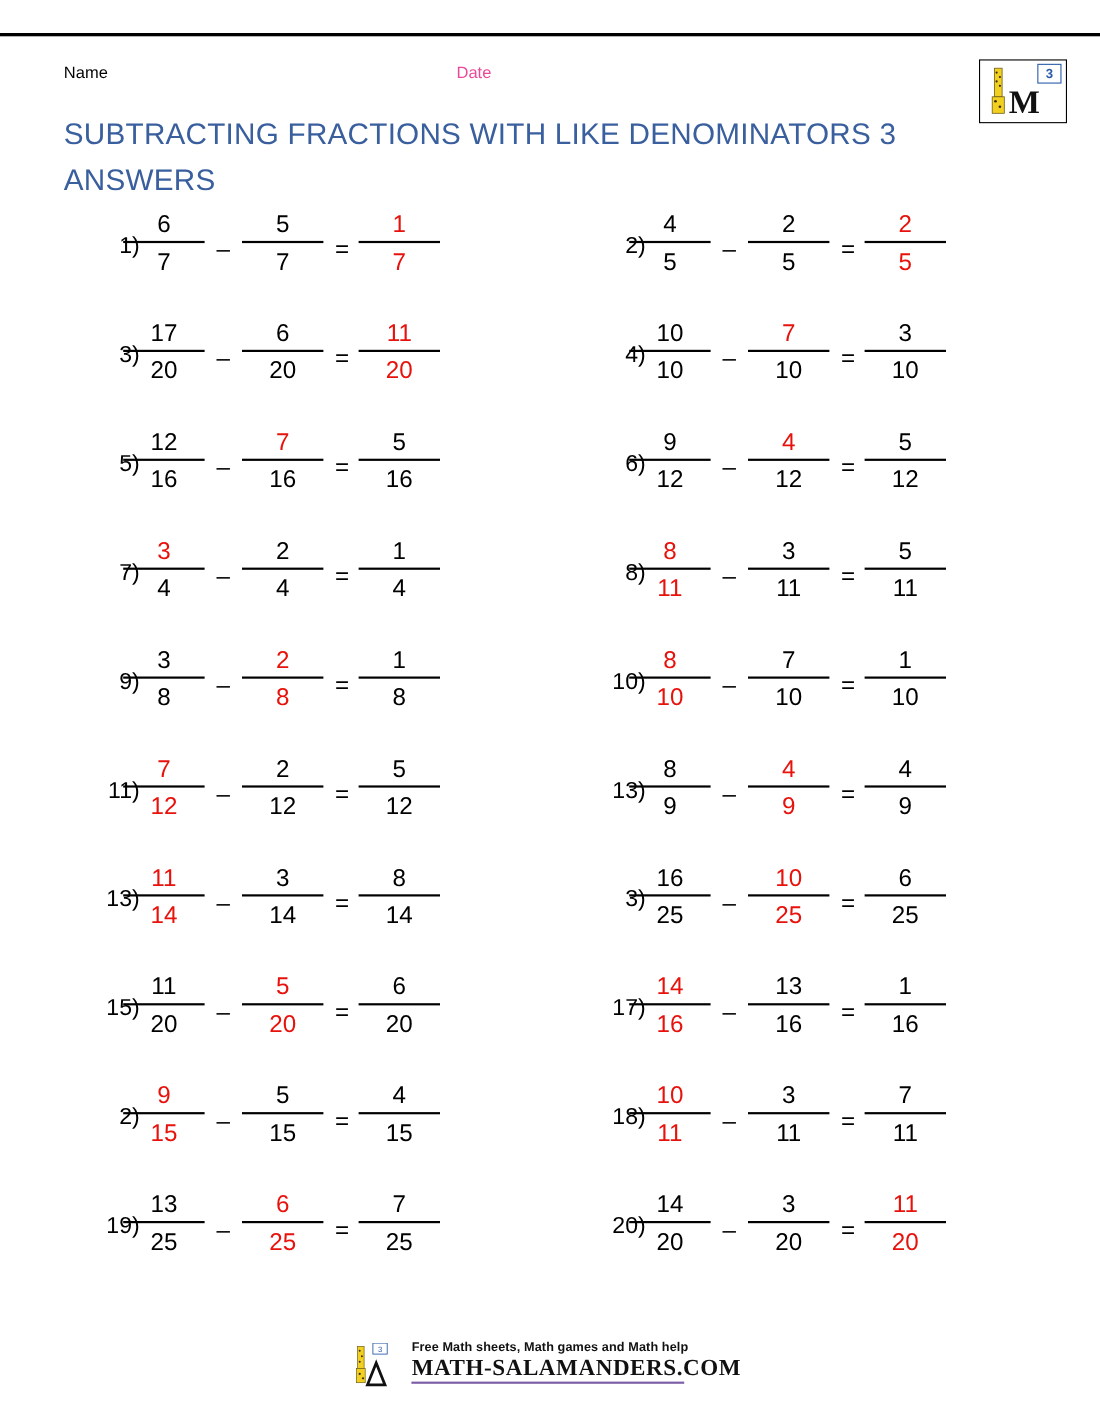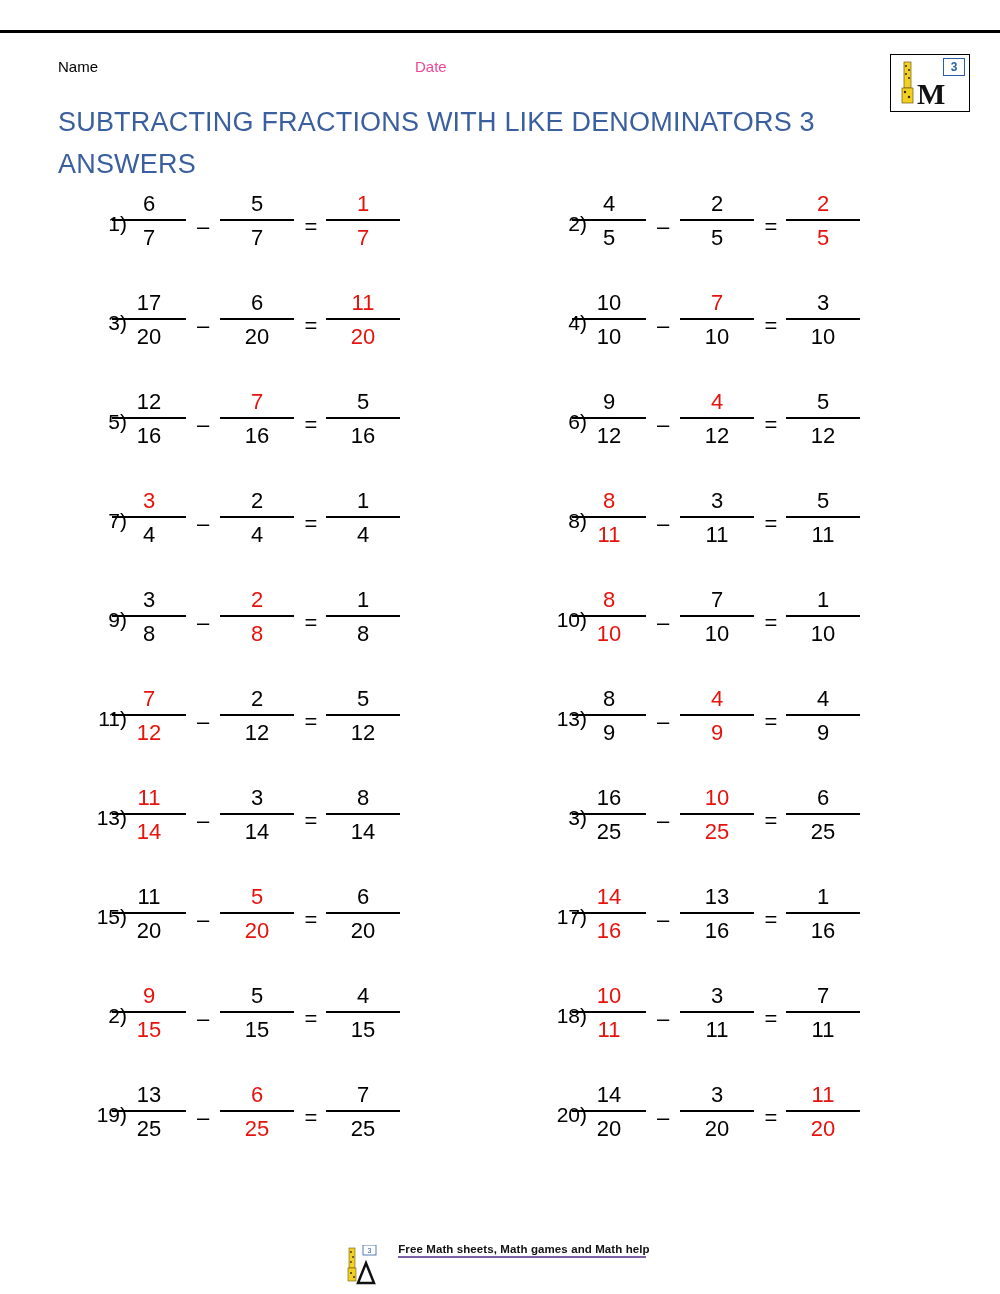--- a/index.html
+++ b/index.html
@@ -618,15 +618,16 @@
       <rect x="3" y="3" width="6" height="20" fill="#f2d022" stroke="#6b5a12" stroke-width="0.6"></rect>
       <rect x="2" y="23" width="8" height="13" fill="#f2d022" stroke="#6b5a12" stroke-width="0.6"></rect>
       <circle cx="5" cy="7" r="0.9" fill="#3a2c06"></circle>
       <circle cx="7" cy="12" r="0.9" fill="#3a2c06"></circle>
       <circle cx="5" cy="17" r="0.9" fill="#3a2c06"></circle>
       <circle cx="5" cy="28" r="1" fill="#3a2c06"></circle>
       <circle cx="8" cy="32" r="1" fill="#3a2c06"></circle>
       <path d="M12 38 L20 18 L28 38 Z" fill="none" stroke="#111" stroke-width="2.5"></path>
     </svg>
     <div class="footer-line1">Free Math sheets, Math games and Math help</div>
+    <div class="footer-line2">MATH-SALAMANDERS.COM</div>
     <div class="footer-underline"></div>
   </div>
 </div>
 
 </body></html>

